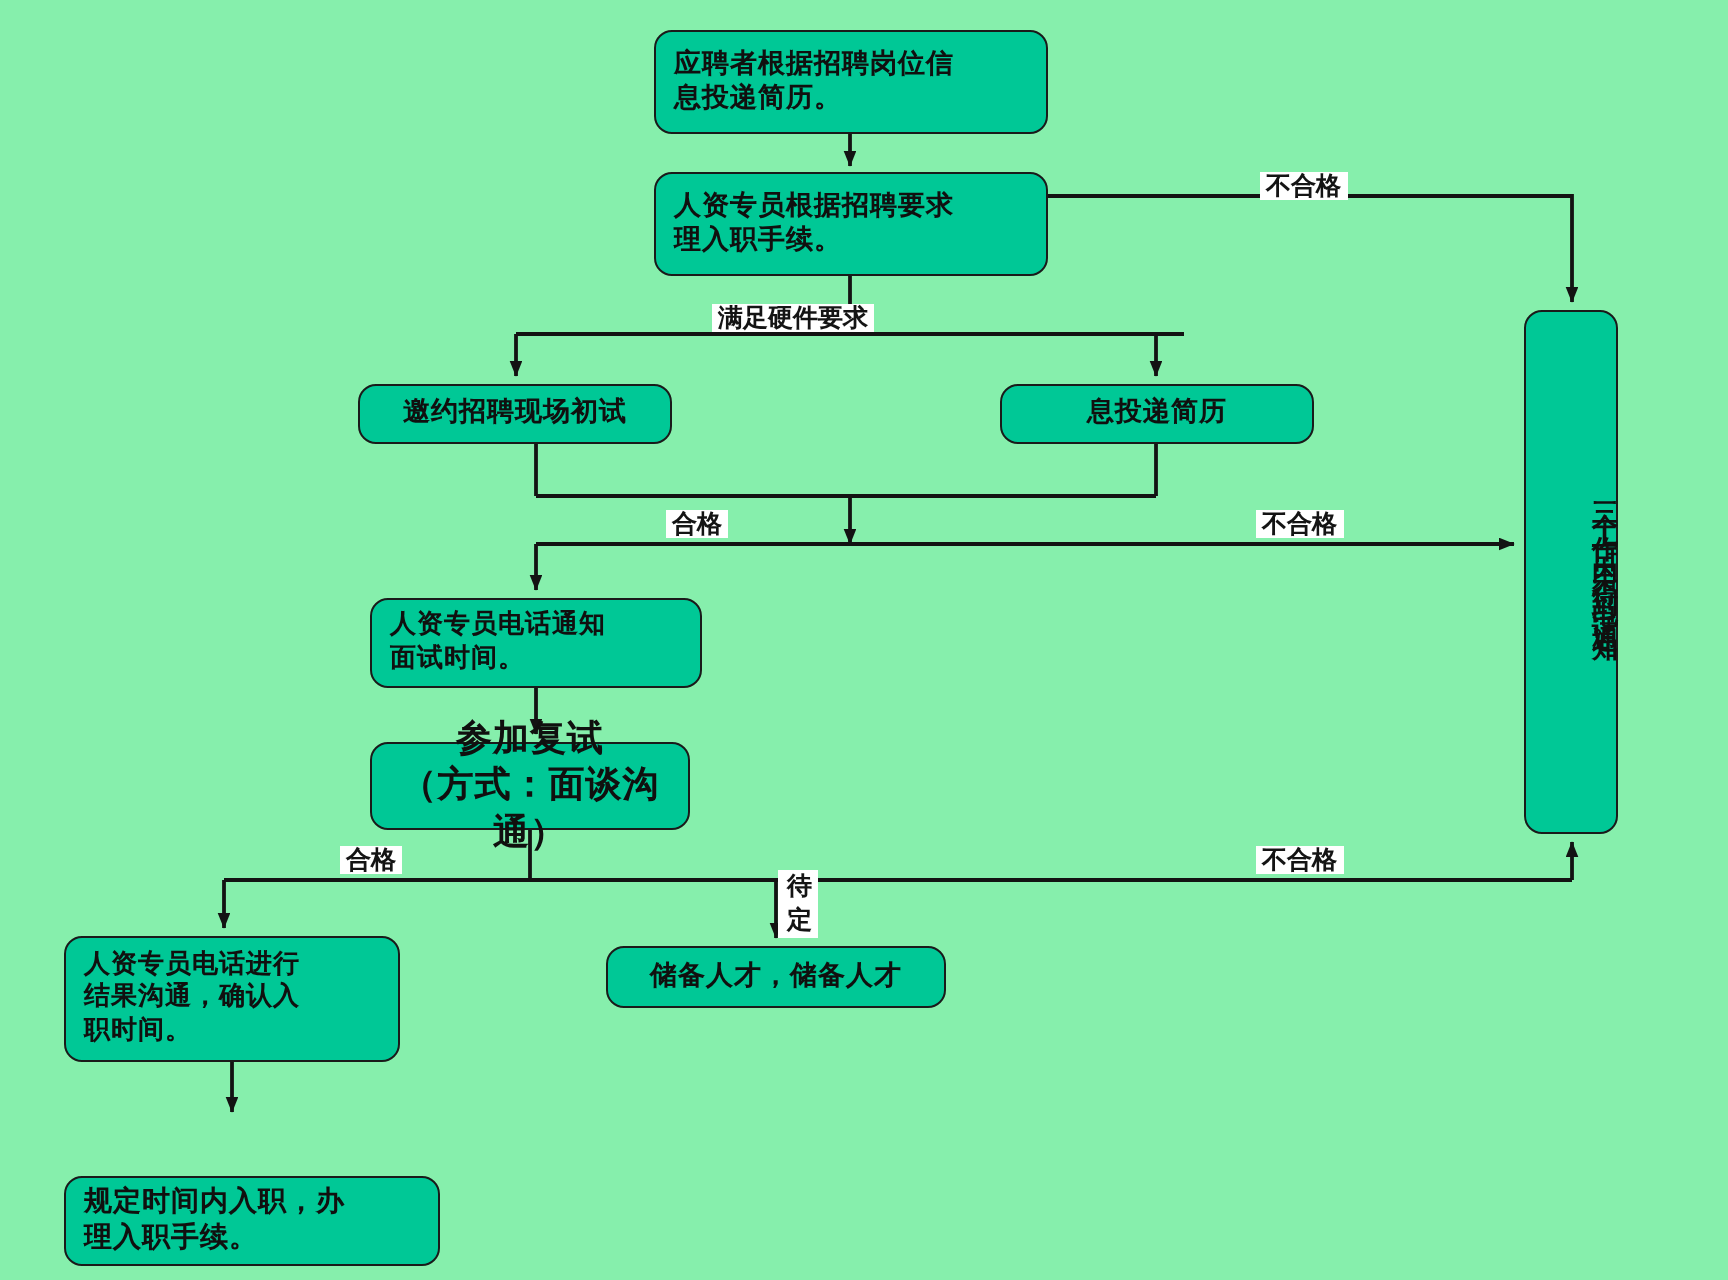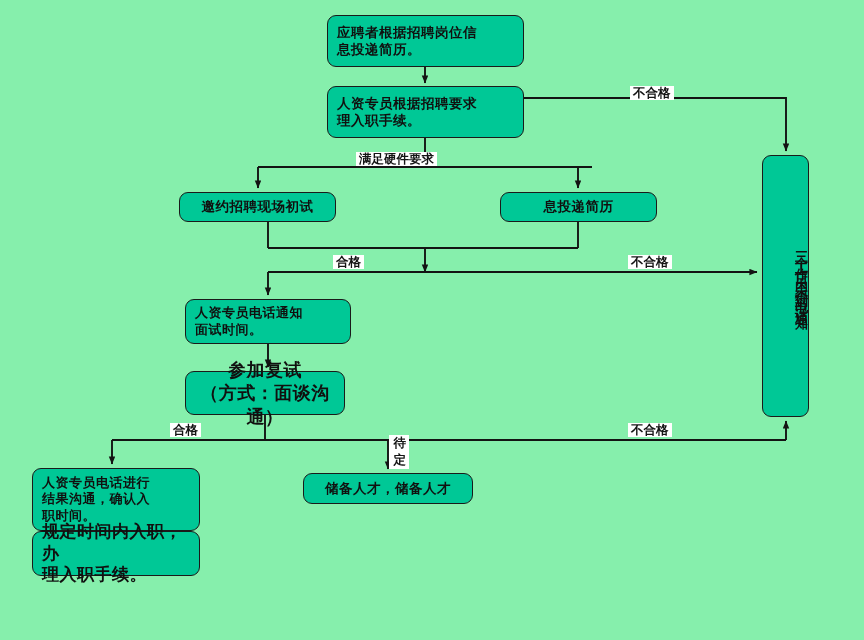--- a/index.html
+++ b/index.html
@@ -154,21 +154,21 @@
     <span class="txt">参加复试
 （方式：面谈沟通）</span>
   </div>
 
   <div class="node left-align" style="left:32px; top:468px; width:168px; height:63px; font-size:13px;">
     <span class="txt">人资专员电话进行
 结果沟通，确认入
 职时间。</span>
   </div>
 
-  <div class="node left-align" style="left:32px; top:531px; width:168px; height:45px; font-size:17px;">
+  <div class="node left-align" style="left:32px; top:588px; width:188px; height:45px; font-size:14px;">
     <span class="txt">规定时间内入职，办
 理入职手续。</span>
   </div>
 
   <div class="node" style="left:303px; top:473px; width:170px; height:31px; font-size:13.5px;">
     <span class="txt">储备人才，储备人才</span>
   </div>
 
   <div class="node vertical" style="left:762px; top:155px; width:47px; height:262px; font-size:13px;">
     <span class="txt">三个工作日内未得到电话通知。</span>

